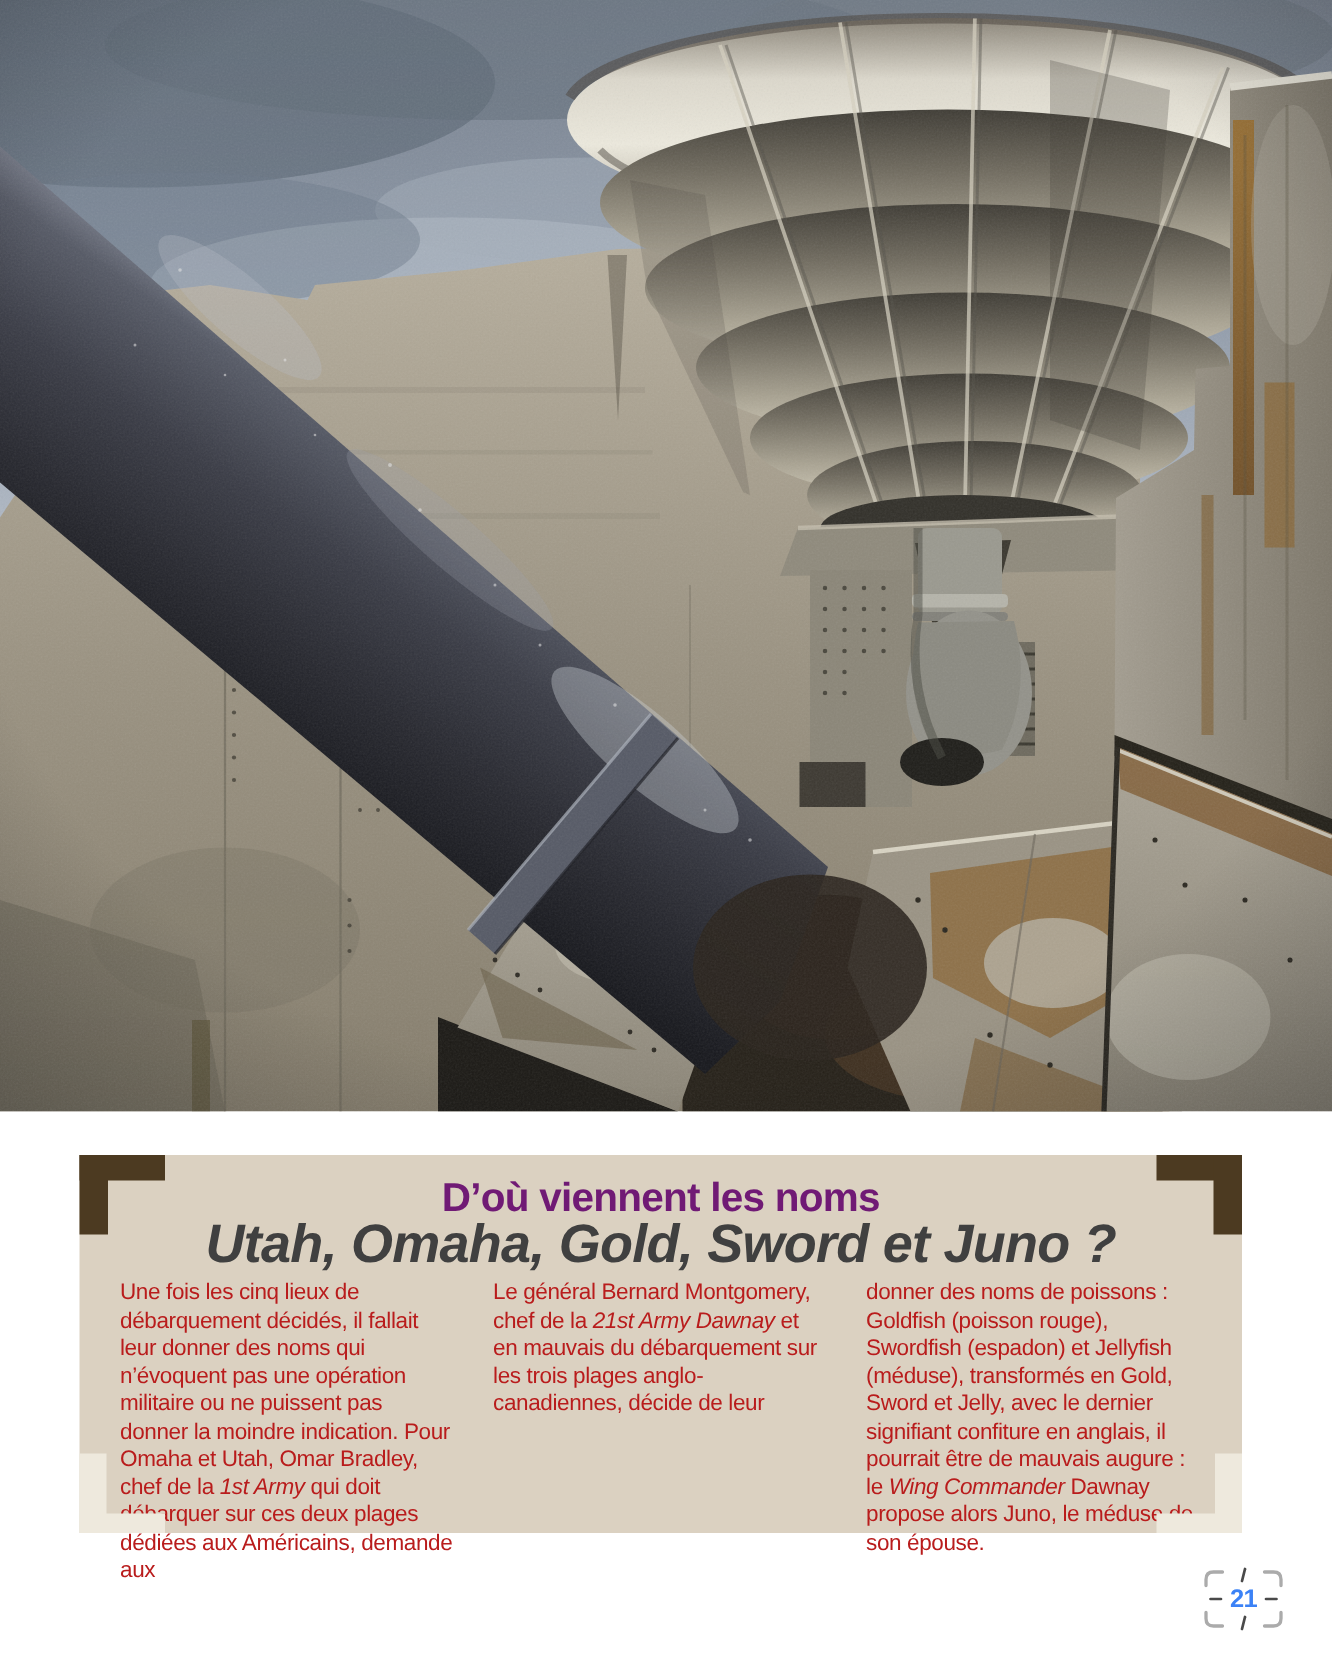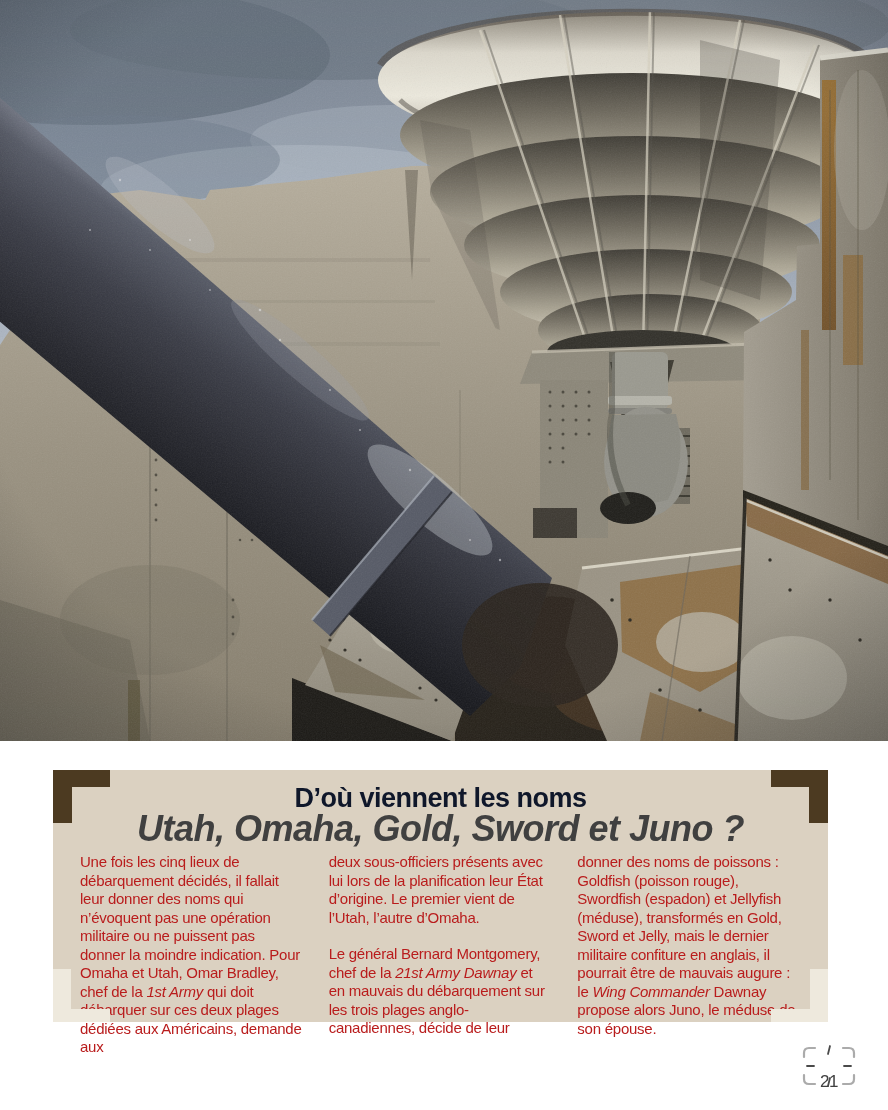--- a/index.html
+++ b/index.html
@@ -20,42 +20,42 @@
   .tl-v{left:0;top:0;width:19px;height:53px;}
   .tr-h{right:0;top:0;width:57px;height:17px;}
   .tr-v{right:0;top:0;width:19px;height:53px;}
   .step{position:absolute;background:#eee9dd;}
   .bl-h{left:0;bottom:0;width:57px;height:13px;}
   .bl-v{left:0;bottom:0;width:18px;height:53px;}
   .br-h{right:0;bottom:0;width:57px;height:13px;}
   .br-v{right:0;bottom:0;width:18px;height:53px;}
   .ib-title{
     margin:13px 30px 0;text-align:center;
-    font-size:27px;line-height:30px;font-weight:700;color:#0f172a;
+    font-size:27px;line-height:30px;font-weight:700;color:#701a75;
     letter-spacing:-0.5px;
   }
   .ib-subtitle{
     margin:1px 30px 0;text-align:center;
     font-size:36px;line-height:30px;font-weight:700;font-style:italic;color:#404040;
     letter-spacing:-0.5px;
   }
   .ib-cols{
     display:flex;gap:26px;padding:9px 28px 0 27px;
   }
   .ib-col{flex:1 1 0;min-width:0;
     font-size:15px;line-height:18.5px;color:#b91c1c;letter-spacing:-0.25px;}
   .ib-col p{margin:0;}
   .ib-col p + p{margin-top:18px;}
   
   .badge{position:absolute;left:801px;top:1044px;width:56px;height:44px;}
   .badge svg{position:absolute;left:0;top:0;}
   .badge .num{
-    position:absolute;left:0;top:16px;width:56px;height:44px;
+    position:absolute;left:0;top:0;width:56px;height:44px;
     display:flex;align-items:center;justify-content:center;
-    font-size:17px;font-weight:400;color:#404040;letter-spacing:-0.5px;
+    font-size:17px;font-weight:700;color:#3b82f6;letter-spacing:-0.5px;
   }
 </style>
 </head>
 <body>
 
 <div class="photo">
 <svg viewBox="0 0 888 741" preserveAspectRatio="none">
   <defs>
     <linearGradient id="skyG" x1="0" y1="0" x2="0" y2="1">
       <stop offset="0" stop-color="#79828f"></stop>
@@ -347,25 +347,24 @@
   <div class="step br-v"></div>
 
   <h1 class="ib-title">D’où viennent les noms</h1>
   <h2 class="ib-subtitle">Utah, Omaha, Gold, Sword et Juno ?</h2>
 
   <div class="ib-cols">
     <div class="ib-col">
         <p><span>Une fois les cinq lieux de débarquement décidés, il fallait leur donner des noms qui n’évoquent pas une opération militaire ou ne puissent pas donner la moindre indication. Pour Omaha et Utah, Omar Bradley, chef de la </span><i>1st Army</i><span> qui doit débarquer sur ces deux plages dédiées aux Américains, demande aux</span></p>
       </div>
     <div class="ib-col">
-        <p><span>deux sous-officiers présents avec lui lors de la planification leur État d’origine. Le premier vient de l’Utah, l’autre d’Omaha.</span></p>
         <p><span>Le général Bernard Montgomery, chef de la </span><i>21st Army Dawnay</i><span> et en mauvais du débarquement sur les trois plages anglo-canadiennes, décide de leur</span></p>
       </div>
     <div class="ib-col">
-        <p><span>donner des noms de poissons : Goldfish (poisson rouge), Swordfish (espadon) et Jellyfish (méduse), transformés en Gold, Sword et Jelly, mais le dernier militaire confiture en anglais, il pourrait être de mauvais augure : le </span><i>Wing Commander</i><span> Dawnay propose alors Juno, le méduse de son épouse.</span></p>
+        <p><span>donner des noms de poissons : Goldfish (poisson rouge), Swordfish (espadon) et Jellyfish (méduse), transformés en Gold, Sword et Jelly, avec le dernier signifiant confiture en anglais, il pourrait être de mauvais augure : le </span><i>Wing Commander</i><span> Dawnay propose alors Juno, le méduse de son épouse.</span></p>
       </div>
   </div>
 </div>
 
 <div class="badge">
   <svg width="56" height="44" viewBox="0 0 56 44">
     <g fill="none" stroke="#ababab" stroke-width="2.2" stroke-linecap="round">
       <path d="M3,13 L3,9 Q3,4 8,4 L14,4"></path>
       <path d="M42,4 L48,4 Q53,4 53,9 L53,13"></path>
       <path d="M53,31 L53,35 Q53,40 48,40 L42,40"></path>

